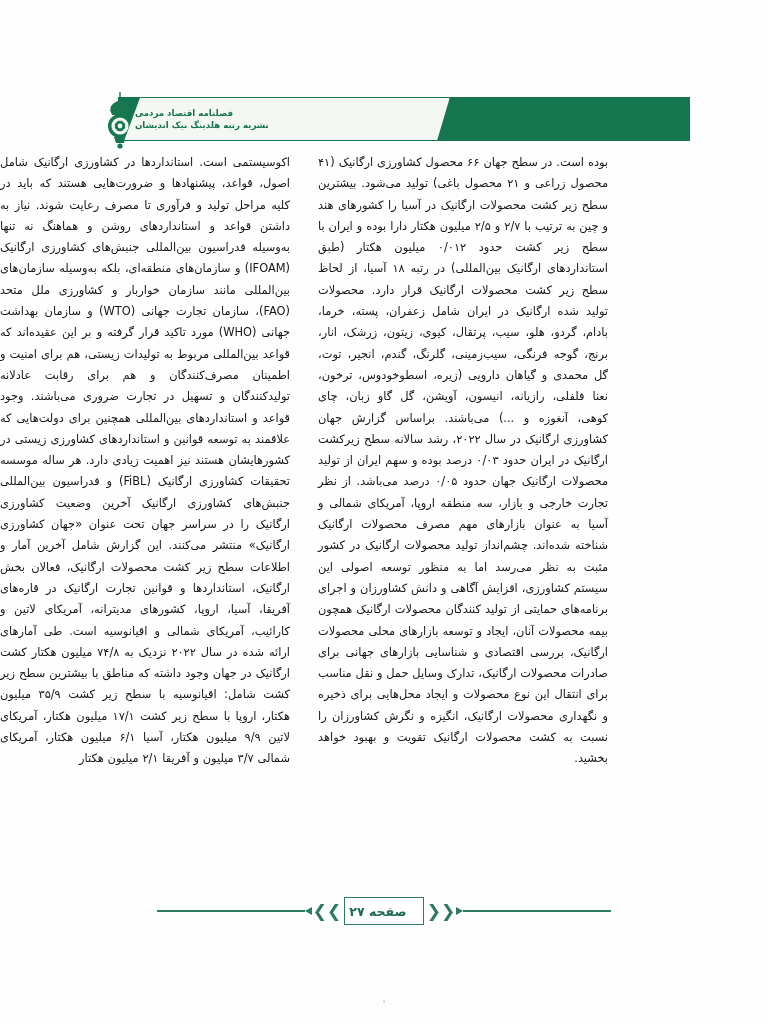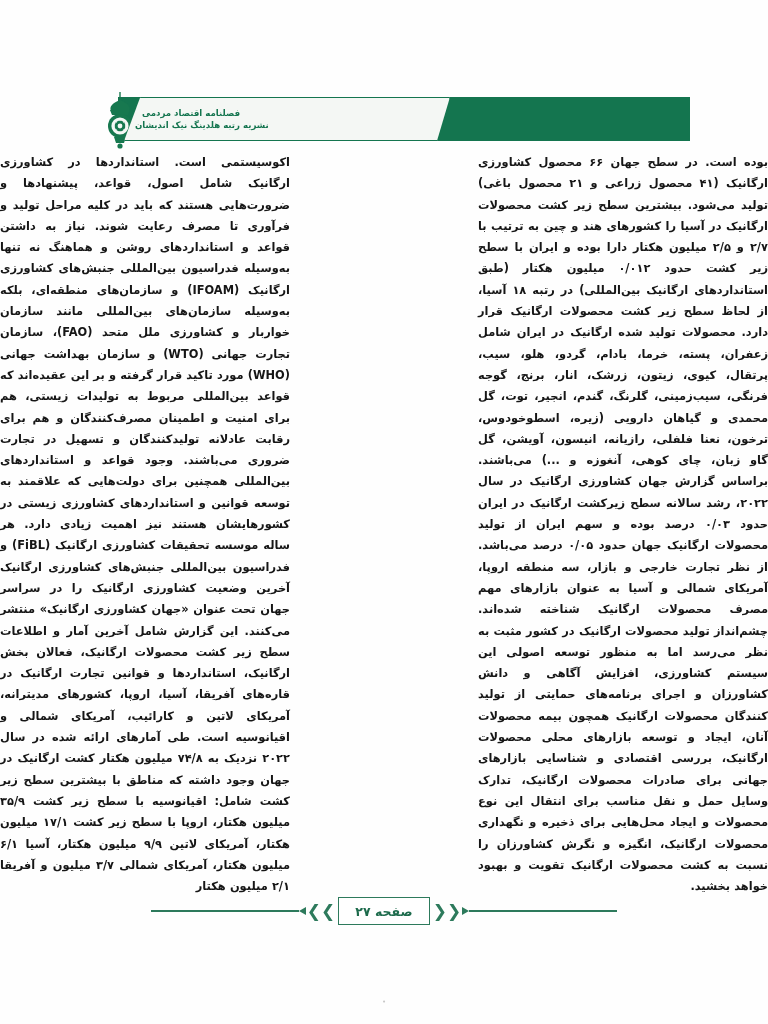--- a/index.html
+++ b/index.html
@@ -59,21 +59,20 @@
     padding: 2px 22px 2px 10px;
   }
 
   .masthead-line1 {
     font-size: 8.6px;
     font-weight: bold;
     color: #14754f;
     line-height: 1.45;
     letter-spacing: 0.1px;
     white-space: nowrap;
-    margin-left: 7px;
   }
 
   .masthead-line2 {
     font-size: 8.6px;
     font-weight: bold;
     color: #14754f;
     line-height: 1.45;
     letter-spacing: 0.1px;
     white-space: nowrap;
   }
@@ -88,23 +87,22 @@
 
   
   .columns {
     position: absolute;
     top: 152px;
     left: 0;
     width: 768px;
     height: 720px;
     display: flex;
     flex-direction: row-reverse;
-    justify-content: space-between;
+    justify-content: flex-start;
     gap: 28px;
-    font-weight: bold;
   }
 
   .col {
     width: 290px;
     direction: rtl;
     text-align: justify;
     text-align-last: justify;
     font-size: 11.4px;
     line-height: 21.3px;
     color: #161616;
@@ -160,21 +158,21 @@
     color: #2d7a5c;
     font-size: 17px;
     line-height: 1;
     margin: 0 1px;
     font-family: "DejaVu Sans", sans-serif;
   }
 
   .footer-box {
     border: 1.5px solid #2d7a5c;
     background: #ffffff;
-    padding: 3px 16px 4px 16px;
+    padding: 3px 16px 4px 4px;
     margin: 8px 2px;
   }
 
   .footer-label {
     font-size: 12.5px;
     font-weight: bold;
     color: #1d6b4c;
     white-space: nowrap;
     letter-spacing: 0.2px;
   }

